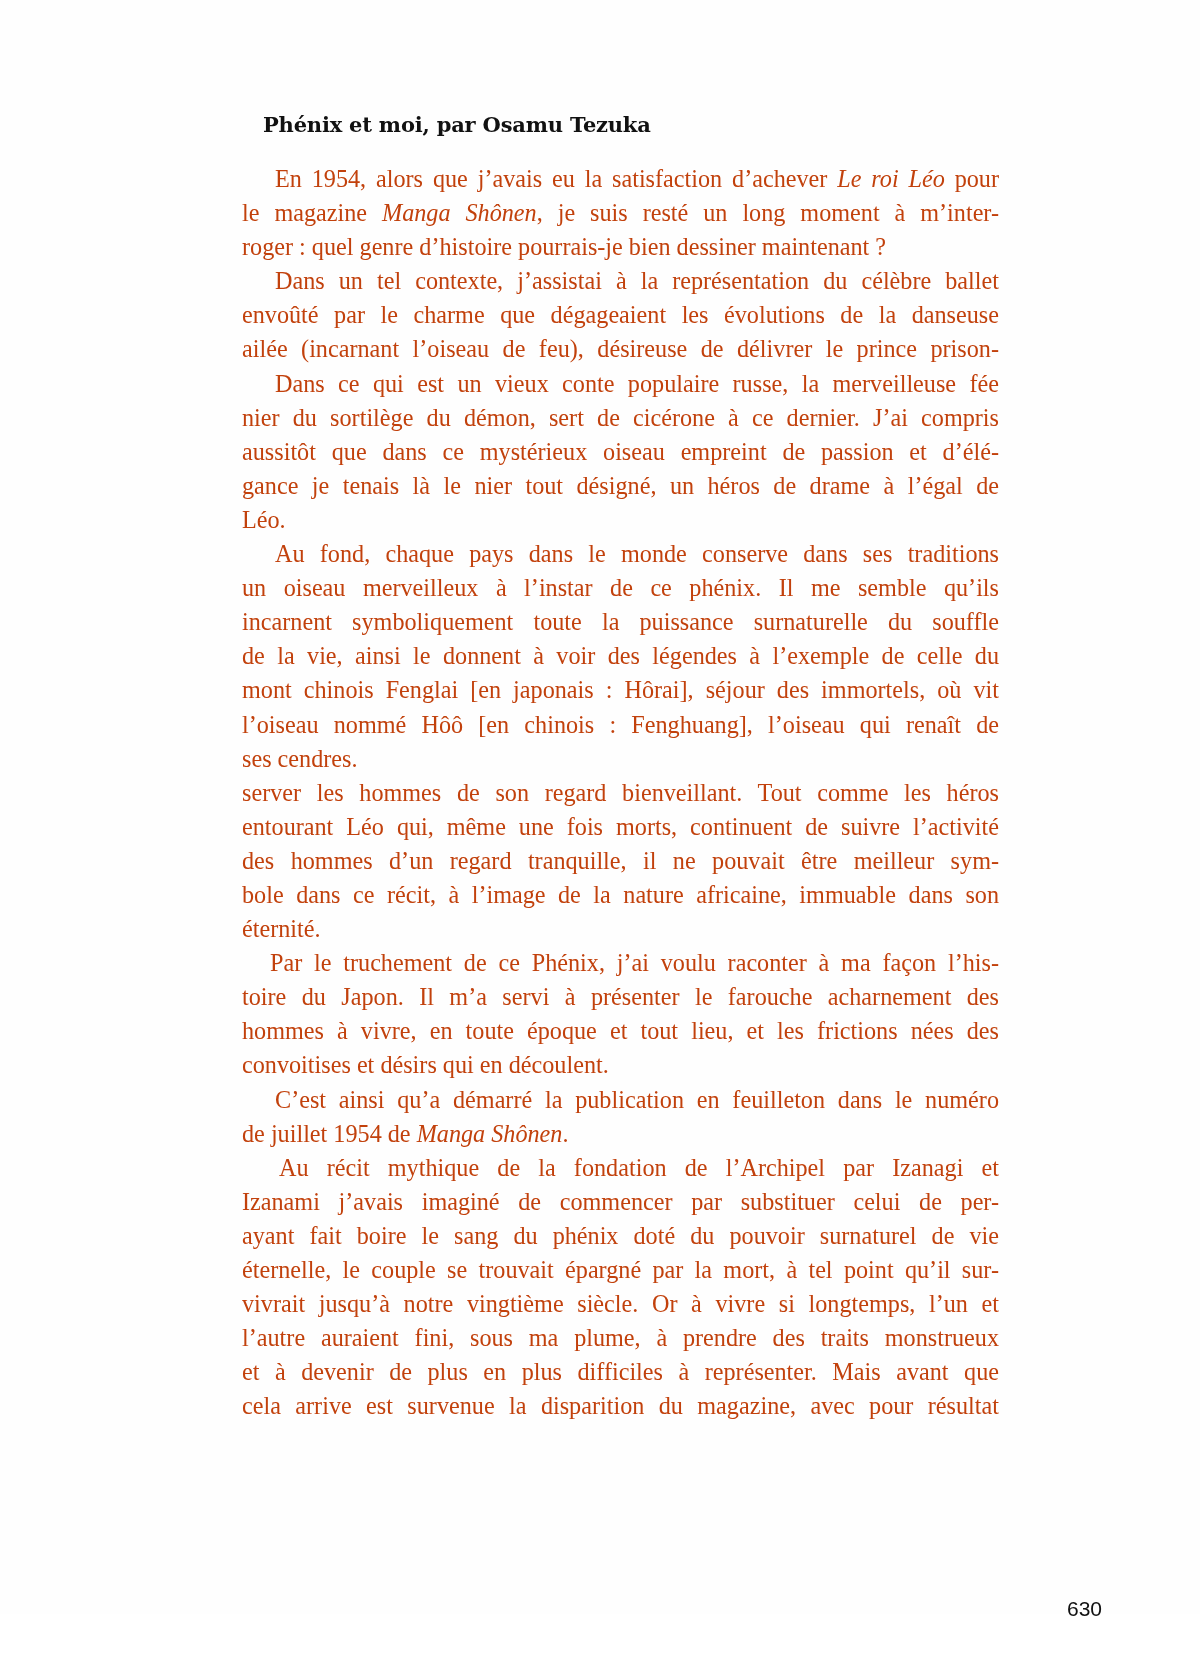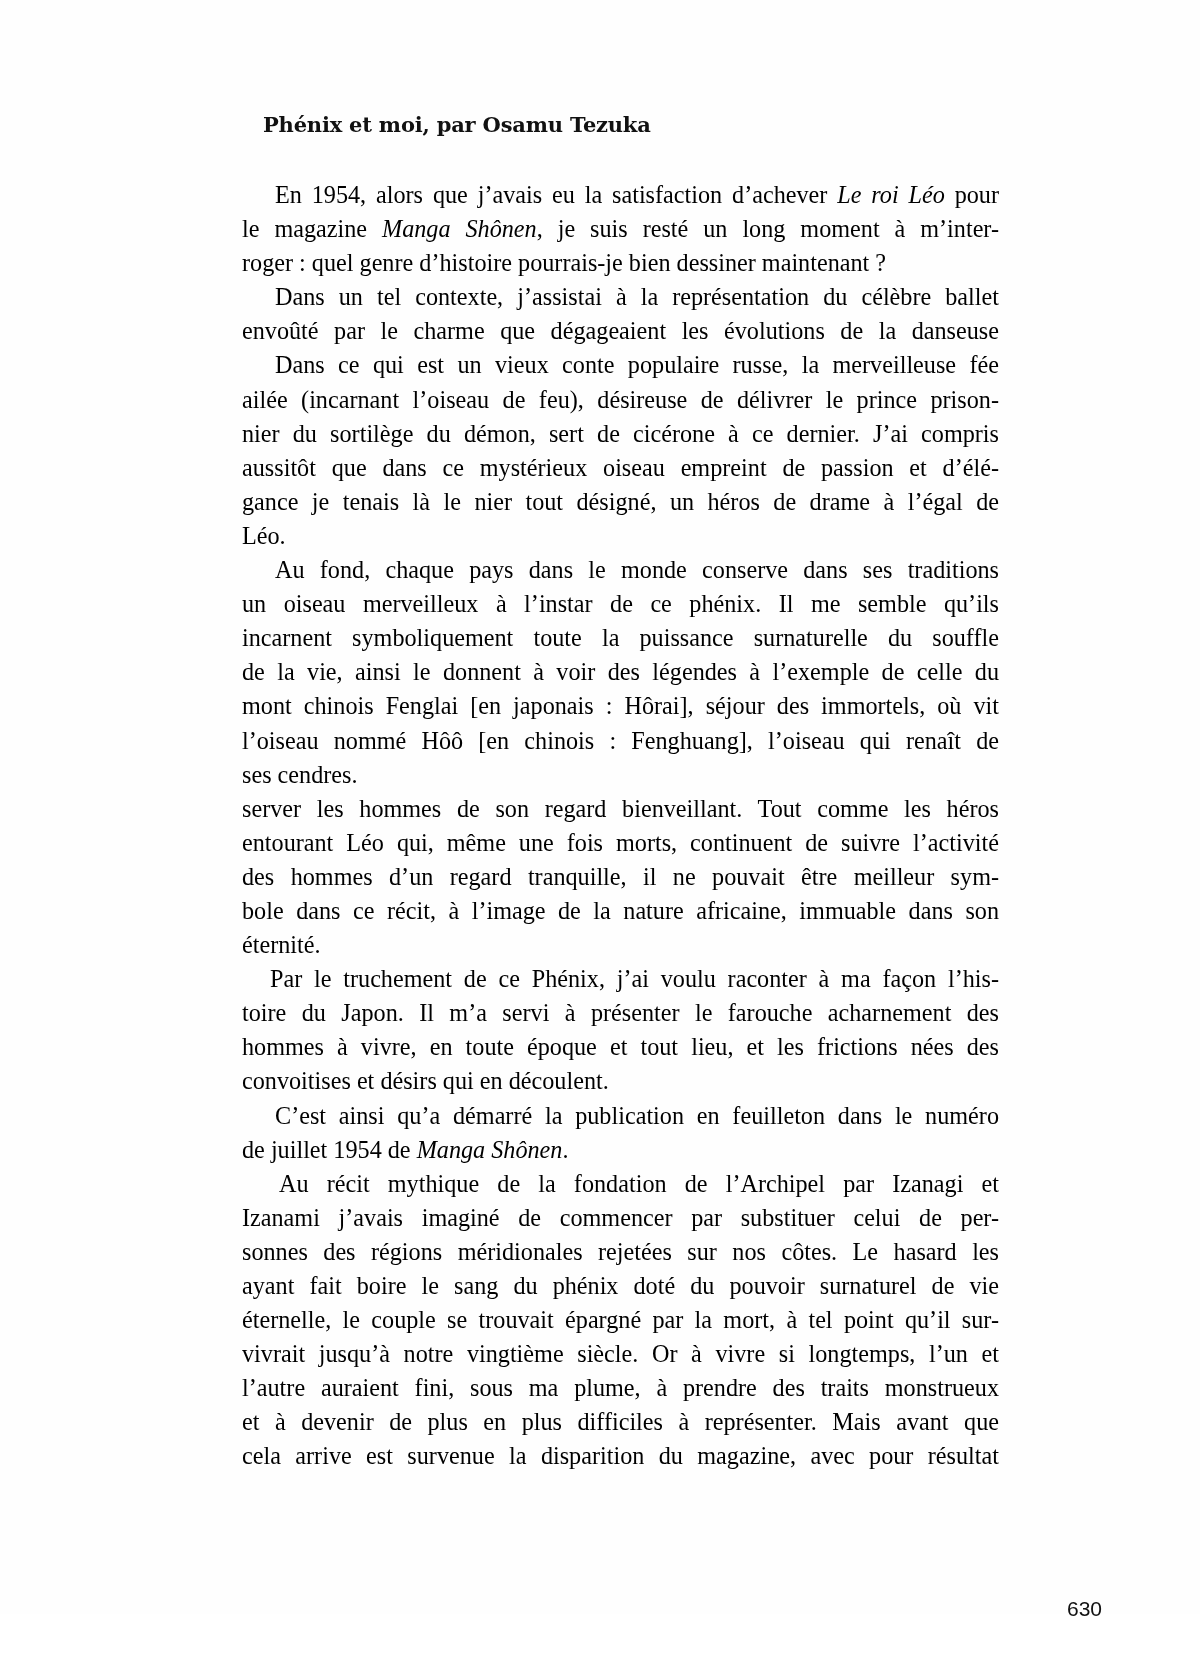--- a/index.html
+++ b/index.html
@@ -28,26 +28,26 @@
       font-family: "DejaVu Serif", serif;
       font-weight: bold;
       font-size: 21px;
       letter-spacing: -0.2px;
       color: #111111;
       margin: 0;
     }
     .body-text {
       position: absolute;
       left: 242px;
-      top: 178px;
+      top: 162px;
       width: 757px;
       font-family: "Liberation Serif", serif;
       font-size: 24.2px;
       line-height: 34.1px;
-      color: #000000;
+      color: #c2410c;
     }
     .line {
       display: block;
       white-space: nowrap;
       text-align: justify;
       text-align-last: justify;
       height: 34.1px;
     }
     .line.last {
       text-align-last: left;
@@ -82,22 +82,22 @@
 
   <div class="body-text">
 
     <span class="line indent"><span>En 1954, alors que j’avais eu la satisfaction d’achever </span><span class="it">Le roi Léo</span><span> pour</span></span>
     <span class="line"><span>le magazine </span><span class="it">Manga Shônen</span><span>, je suis resté un long moment à m’inter-</span></span>
     <span class="line last"><span>roger : quel genre d’histoire pourrais-je bien dessiner maintenant ?</span></span>
 
     <span class="line indent"><span>Dans un tel contexte, j’assistai à la représentation du célèbre ballet</span></span>
     <span class="line"><span>envoûté par le charme que dégageaient les évolutions de la danseuse</span></span>
 
+    <span class="line"><span>ailée (incarnant l’oiseau de feu), désireuse de délivrer le prince prison-</span></span>
     <span class="line indent"><span>Dans ce qui est un vieux conte populaire russe, la merveilleuse fée</span></span>
-    <span class="line"><span>ailée (incarnant l’oiseau de feu), désireuse de délivrer le prince prison-</span></span>
     <span class="line"><span>nier du sortilège du démon, sert de cicérone à ce dernier. J’ai compris</span></span>
     <span class="line"><span>aussitôt que dans ce mystérieux oiseau empreint de passion et d’élé-</span></span>
     <span class="line"><span>gance je tenais là le nier tout désigné, un héros de drame à l’égal de</span></span>
     <span class="line last"><span>Léo.</span></span>
 
     <span class="line indent"><span>Au fond, chaque pays dans le monde conserve dans ses traditions</span></span>
     <span class="line"><span>un oiseau merveilleux à l’instar de ce phénix. Il me semble qu’ils</span></span>
     <span class="line"><span>incarnent symboliquement toute la puissance surnaturelle du souffle</span></span>
     <span class="line"><span>de la vie, ainsi le donnent à voir des légendes à l’exemple de celle du</span></span>
     <span class="line"><span>mont chinois Fenglai [en japonais : Hôrai], séjour des immortels, où vit</span></span>
@@ -113,21 +113,20 @@
     <span class="line indent-small"><span>Par le truchement de ce Phénix, j’ai voulu raconter à ma façon l’his-</span></span>
     <span class="line"><span>toire du Japon. Il m’a servi à présenter le farouche acharnement des</span></span>
     <span class="line"><span>hommes à vivre, en toute époque et tout lieu, et les frictions nées des</span></span>
     <span class="line last"><span>convoitises et désirs qui en découlent.</span></span>
 
     <span class="line indent"><span>C’est ainsi qu’a démarré la publication en feuilleton dans le numéro</span></span>
     <span class="line last"><span>de juillet 1954 de </span><span class="it">Manga Shônen</span><span>.</span></span>
 
     <span class="line indent2"><span>Au récit mythique de la fondation de l’Archipel par Izanagi et</span></span>
     <span class="line"><span>Izanami j’avais imaginé de commencer par substituer celui de per-</span></span>
-    <span class="line"><span>sonnes des régions méridionales rejetées sur nos côtes. Le hasard les</span></span>
     <span class="line"><span>ayant fait boire le sang du phénix doté du pouvoir surnaturel de vie</span></span>
     <span class="line"><span>éternelle, le couple se trouvait épargné par la mort, à tel point qu’il sur-</span></span>
     <span class="line"><span>vivrait jusqu’à notre vingtième siècle. Or à vivre si longtemps, l’un et</span></span>
     <span class="line"><span>l’autre auraient fini, sous ma plume, à prendre des traits monstrueux</span></span>
     <span class="line"><span>et à devenir de plus en plus difficiles à représenter. Mais avant que</span></span>
     <span class="line"><span>cela arrive est survenue la disparition du magazine, avec pour résultat</span></span>
   </div>
 
   <div class="page-number">630</div>
 </div>

